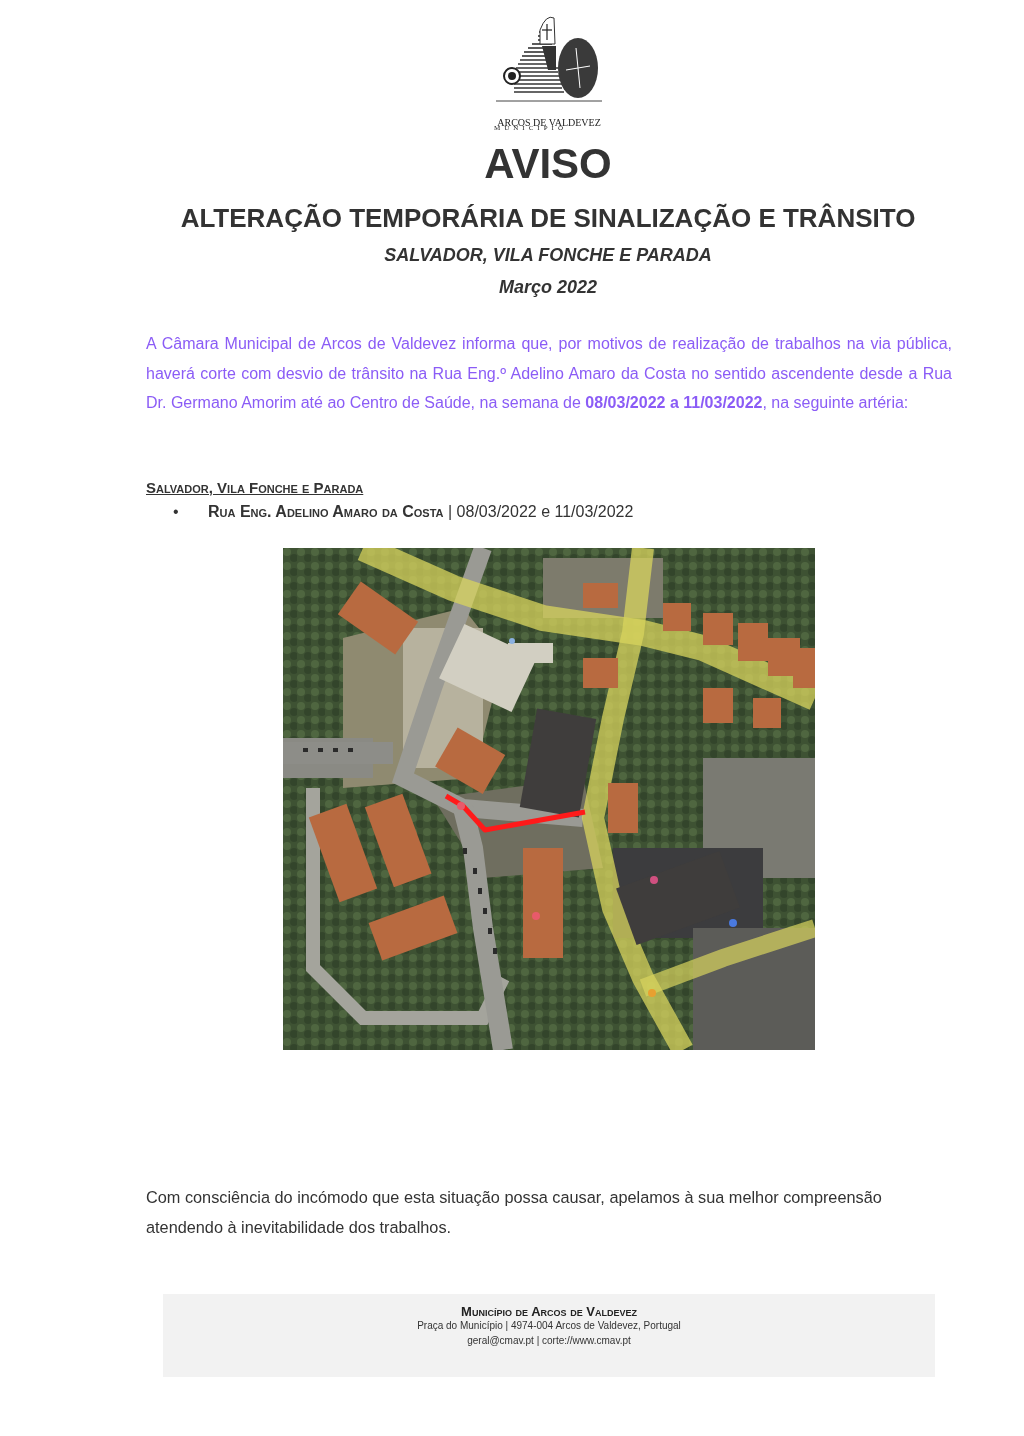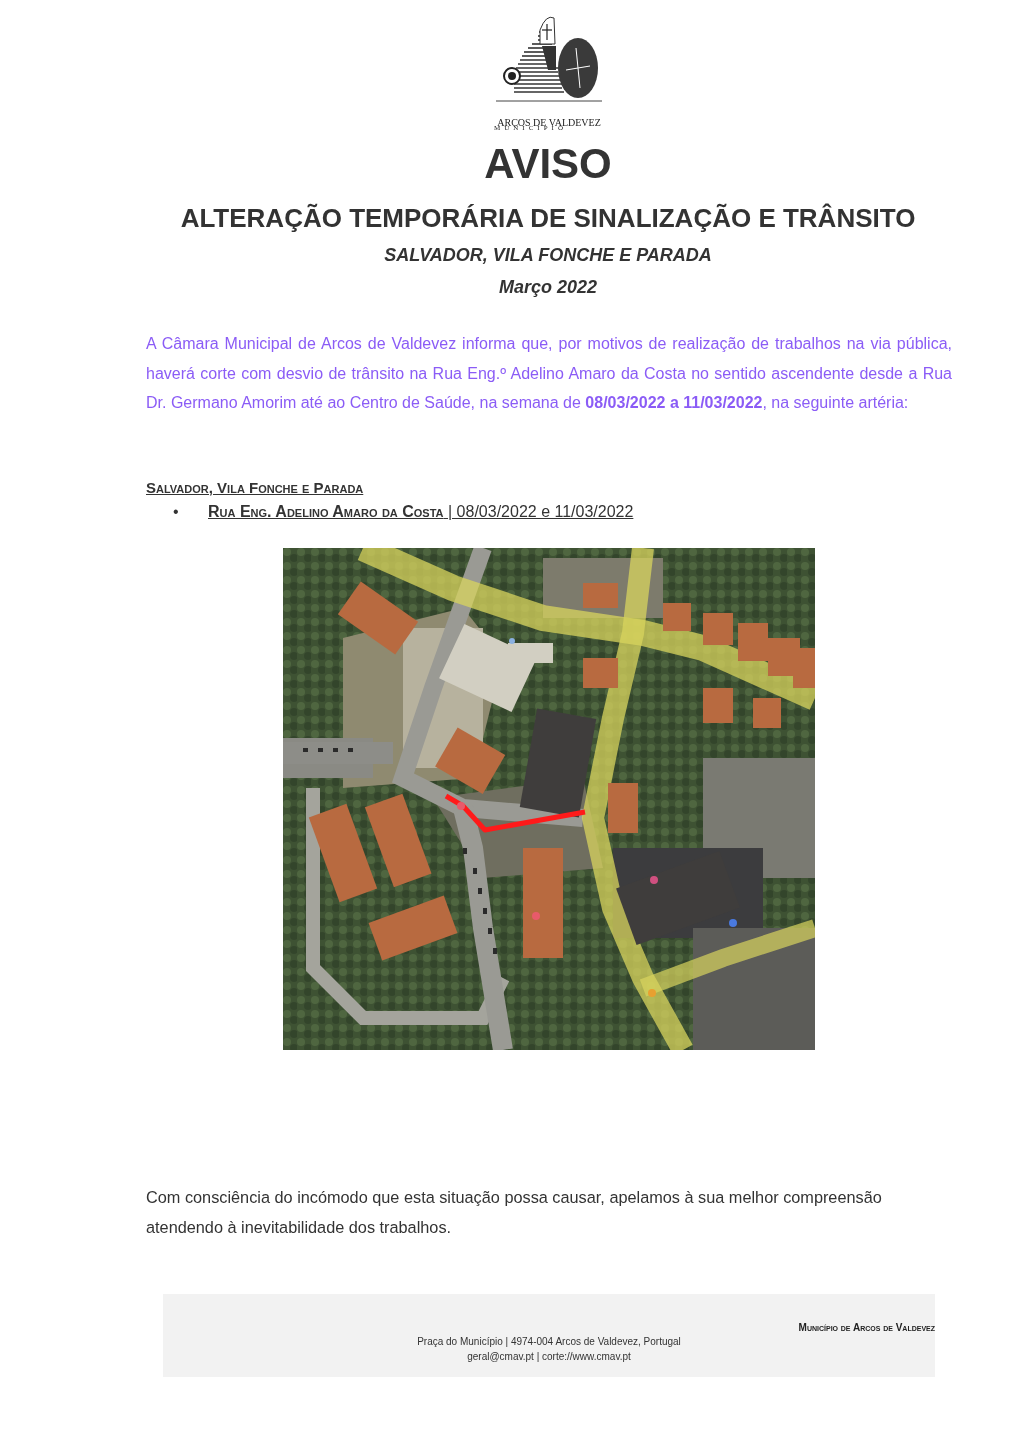--- a/index.html
+++ b/index.html
@@ -26,33 +26,33 @@
                 font-size: 18px; color:#333; }
 
   
   .para { left: 146px; width: 806px; top: 329px; font-size: 16px; line-height: 29.5px;
           text-align: justify; color:#8b5cf6; }
   .para b { font-weight: bold; }
 
   
   .section-head { left: 146px; top: 479px; font-size: 15px; font-weight: bold; font-variant: small-caps;
                   text-decoration: underline; color:#333; }
-  .bullet-row { left: 173px; top: 503px; font-size: 16px; color:#333; white-space: nowrap; text-decoration: underline; }
+  .bullet-row { left: 173px; top: 503px; font-size: 16px; color:#333; white-space: nowrap; }
   .bullet-dot { display:inline-block; width: 35px; font-size: 16px; }
   .street { font-weight: bold; font-variant: small-caps; font-size: 16px; }
 
   
   #map { left: 283px; top: 548px; width: 532px; height: 502px; overflow: hidden; background:#4a5a40; }
 
   
   .closing { left: 146px; width: 800px; top: 1141px; font-size: 16.3px; line-height: 29.5px; color:#333;margin-top:42px; }
 
   
   #footer { left: 163px; top: 1294px; width: 772px; height: 83px; background: #f2f2f2; text-align: center; }
-  .f-name { margin-top: 27px; font-size: 10px; font-weight: bold; font-variant: small-caps; color:#222; line-height: 14px; text-align: right; }
+  .f-name { margin-top: 11px; font-size: 13px; font-weight: bold; font-variant: small-caps; color:#222; line-height: 14px; }
   .f-line { font-size: 10px; color:#333; line-height: 14.5px; }
 </style>
 </head>
 <body>
 
 <div id="logo" class="abs">
   <svg width="110" height="98" viewBox="0 0 110 98">
 
     <g stroke="#333" stroke-width="1.6">
       <line x1="45" y1="22" x2="60" y2="22"></line>

